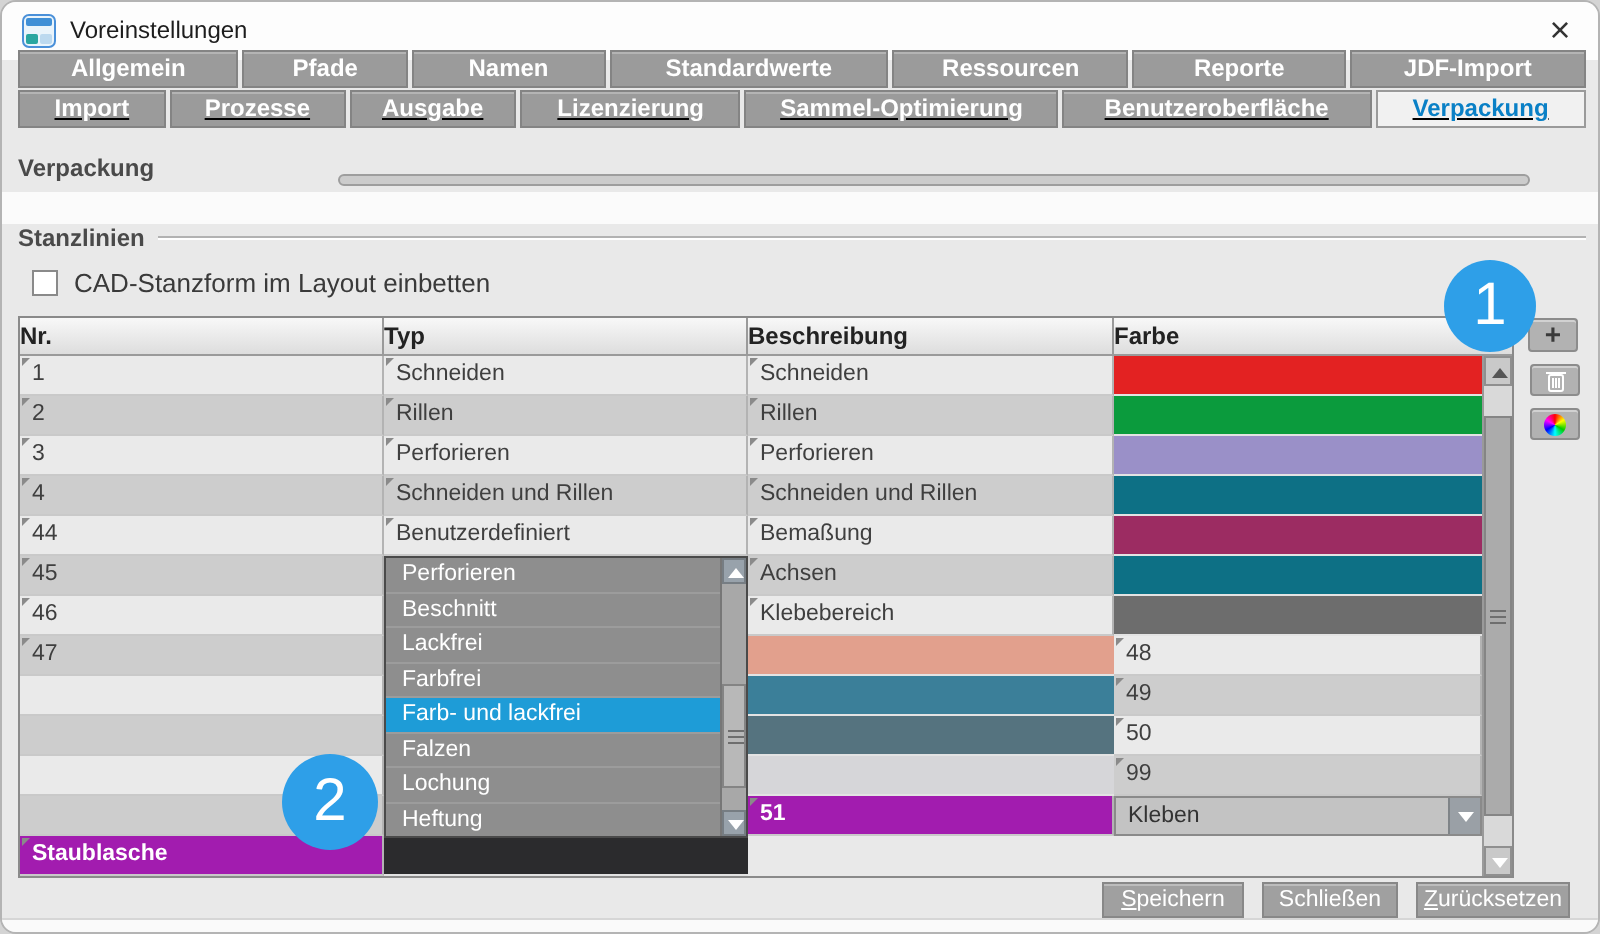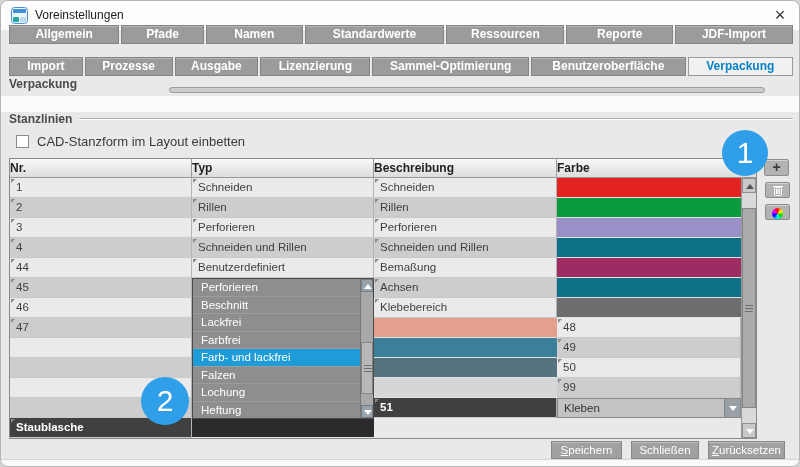--- a/index.html
+++ b/index.html
@@ -9,21 +9,21 @@
 
   
   .titlebar { position:absolute; left:0; top:0; width:800px; height:29px; background:#fdfdfd; }
   .app-icon { position:absolute; left:10px; top:6px; width:17px; height:17px; }
   .title-text { position:absolute; left:34px; top:7px; font-size:12px; color:#1d1d1d; }
   .close-btn { position:absolute; right:10px; top:3px; width:22px; height:22px; text-align:center;
                font-size:18px; line-height:22px; color:#333; cursor:pointer; }
 
   
   .tabrow { position:absolute; left:8px; width:784px; height:19px; display:flex; gap:2px; }
-  .tabrow1 { top:24px; } .tabrow2 { top:56px; }
+  .tabrow1 { top:24px; } .tabrow2 { top:44px;text-decoration:underline; }
   .tab { background:#9b9b9b; border:1px solid #848484; color:#fff; font-weight:bold;
          font-size:12px; text-align:center; line-height:17px; overflow:hidden; white-space:nowrap;
          box-shadow:inset 0 1px 0 rgba(255,255,255,.25); cursor:pointer; }
   .tab.active { background:#f1f1f1; color:#0a80c6; border-color:#9a9a9a; }
 
   
   .group-label { position:absolute; font-size:12px; font-weight:bold; color:#4a4a4a; }
   .groove-bar { position:absolute; left:168px; top:86px; width:596px; height:6px;
                 background:#cccccc; border:1px solid #9e9e9e; border-radius:3px; }
   .white-strip { position:absolute; left:0; top:95px; width:800px; height:16px; background:#fbfbfb; }
@@ -42,21 +42,21 @@
            grid-template-rows:19px repeat(13, 20px); }
   .hc { background:linear-gradient(#f8f8f8,#dddddd); border-right:1px solid #9a9a9a;
         border-bottom:1px solid #9a9a9a; font-size:12px; font-weight:bold; color:#222;
         line-height:18px; }
   .cell { position:relative; font-size:11.5px; color:#3f3f3f; line-height:19px; padding-left:6px;
           overflow:hidden; white-space:nowrap; background:#eaeaea;
           border-right:1px solid #b3b3b3; border-bottom:1px solid #c9c9c9; cursor:default; }
   .cell.alt { background:#cdcdcd; }
   .cell.marked::before { content:""; position:absolute; left:1px; top:1px;
           border-top:4px solid #8a8a8a; border-right:4px solid transparent; }
-  .cell.sel { background:#404040; color:#fff; font-weight:bold; }
+  .cell.sel { background:#a21caf; color:#fff; font-weight:bold; }
   .swatch { border-right:none; border-bottom:1px solid #e3e3e3; padding:0; }
 
   
   .combo { position:relative; background:#c3c3c3; border:1px solid #8a8a8a; height:20px;
            font-size:11.5px; color:#333; line-height:18px; padding-left:6px; cursor:pointer; }
   .combo-arrow { position:absolute; right:0; top:0; width:16px; height:18px; background:#9aa0a6;
            border-left:1px solid #7f8488; }
   .combo-arrow::after { content:""; position:absolute; left:4px; top:7px;
            border-left:4px solid transparent; border-right:4px solid transparent;
            border-top:5px solid #fff; }

